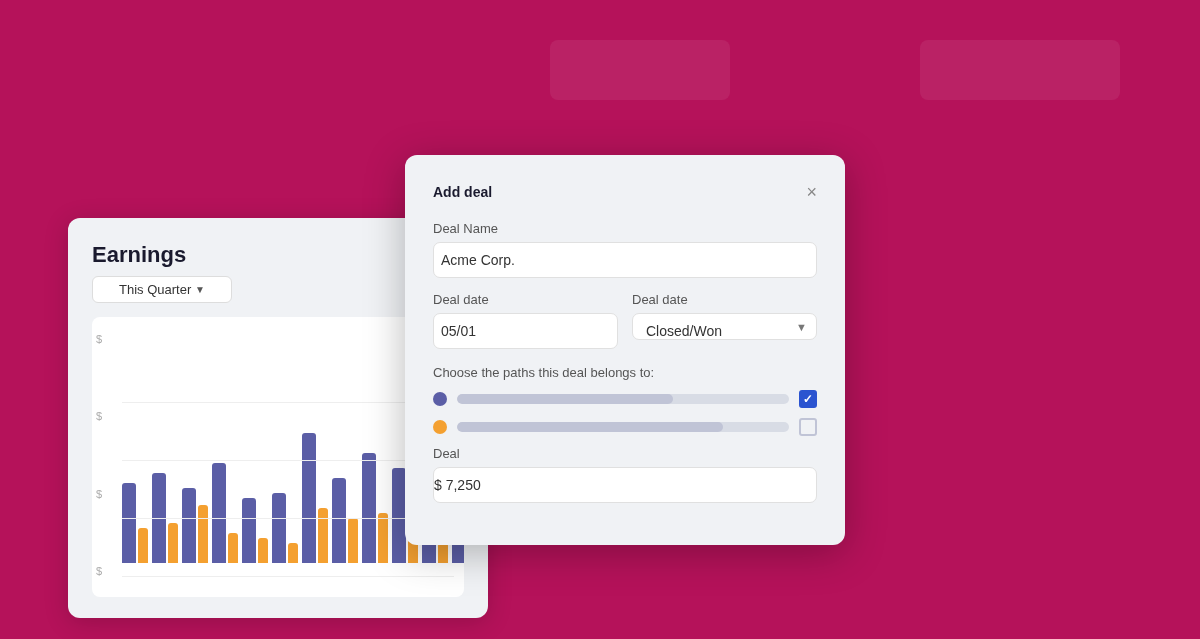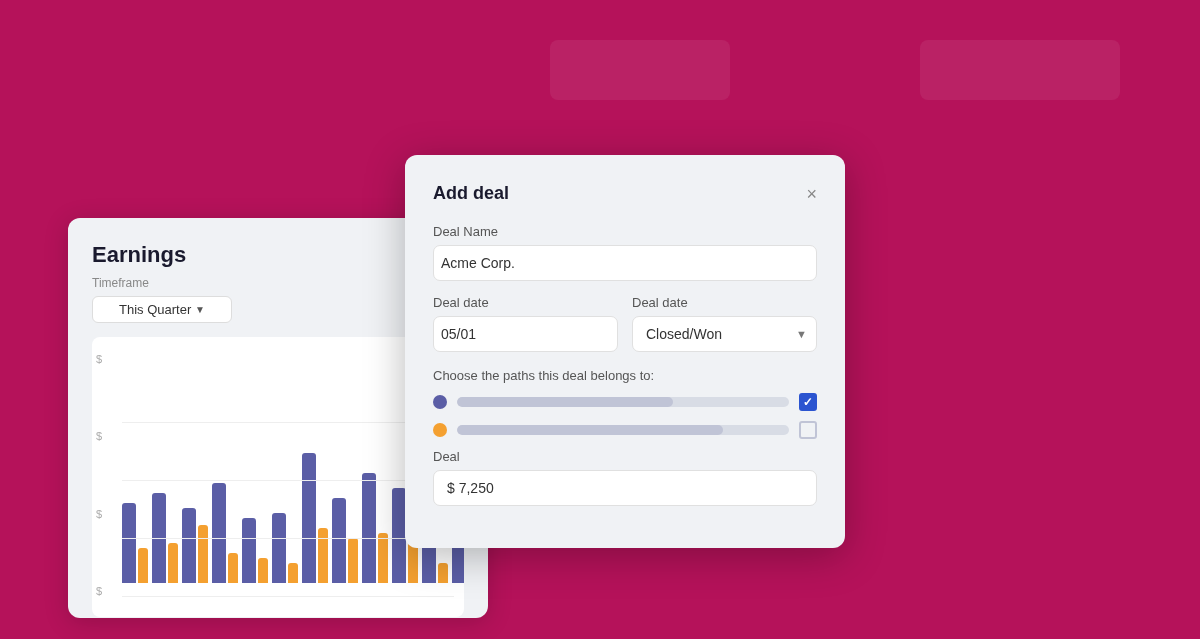--- a/index.html
+++ b/index.html
@@ -146,21 +146,21 @@
     }
 
     .modal-header {
       display: flex;
       align-items: center;
       justify-content: space-between;
       margin-bottom: 20px;
     }
 
     .modal-title {
-      font-size: 18px;
+      font-size: 14px;
       font-weight: 700;
       color: #1a1a2e;
     }
 
     .modal-close {
       font-size: 18px;
       color: #888;
       cursor: pointer;
       background: none;
       border: none;
@@ -202,21 +202,21 @@
 
     .form-select-wrapper {
       position: relative;
     }
 
     .form-select {
       width: 100%;
       background: #fff;
       border: 1px solid #e0e0e0;
       border-radius: 7px;
-      padding: 9px 32px 9px 13px;
+      padding: 9px 32px 0 13px;
       font-size: 14px;
       color: #333;
       appearance: none;
       outline: none;
       cursor: pointer;
     }
 
     .form-select-arrow {
       position: absolute;
       right: 10px;
@@ -298,35 +298,34 @@
 
     .value-input-wrapper {
       position: relative;
     }
 
     .value-input {
       width: 100%;
       background: #fff;
       border: 1px solid #e0e0e0;
       border-radius: 7px;
-      padding: 9px 13px;
+      padding: 9px 0;
       font-size: 14px;
       color: #333;
       outline: none;
     }
   </style>
 </head>
 <body>
 
 <div class="bg-hint-1"></div>
 <div class="bg-hint-2"></div>
 
 <div class="earnings-card">
   <div class="earnings-title">Earnings</div>
-  <div class="earnings-timeframe-label">Timeframe</div>
   <div class="timeframe-select">
     <span>This Quarter</span>
     <span class="chevron">▼</span>
   </div>
 
   <div class="chart-area">
 
     <div class="chart-grid-line" style="bottom: 20px;"></div>
     <div class="chart-grid-line" style="bottom: 78px;"></div>
     <div class="chart-grid-line" style="bottom: 136px;"></div>

